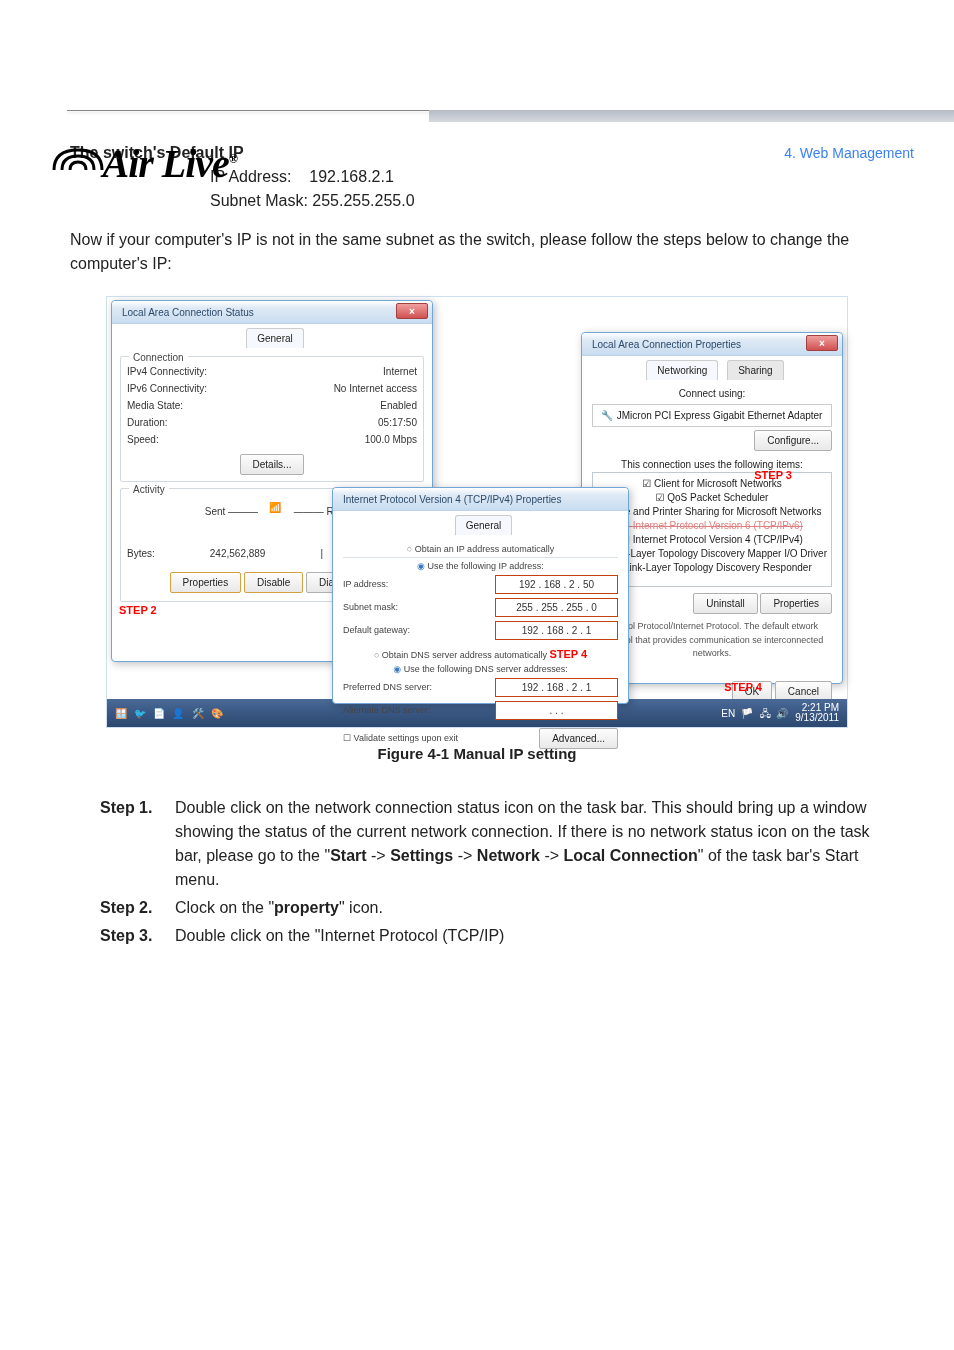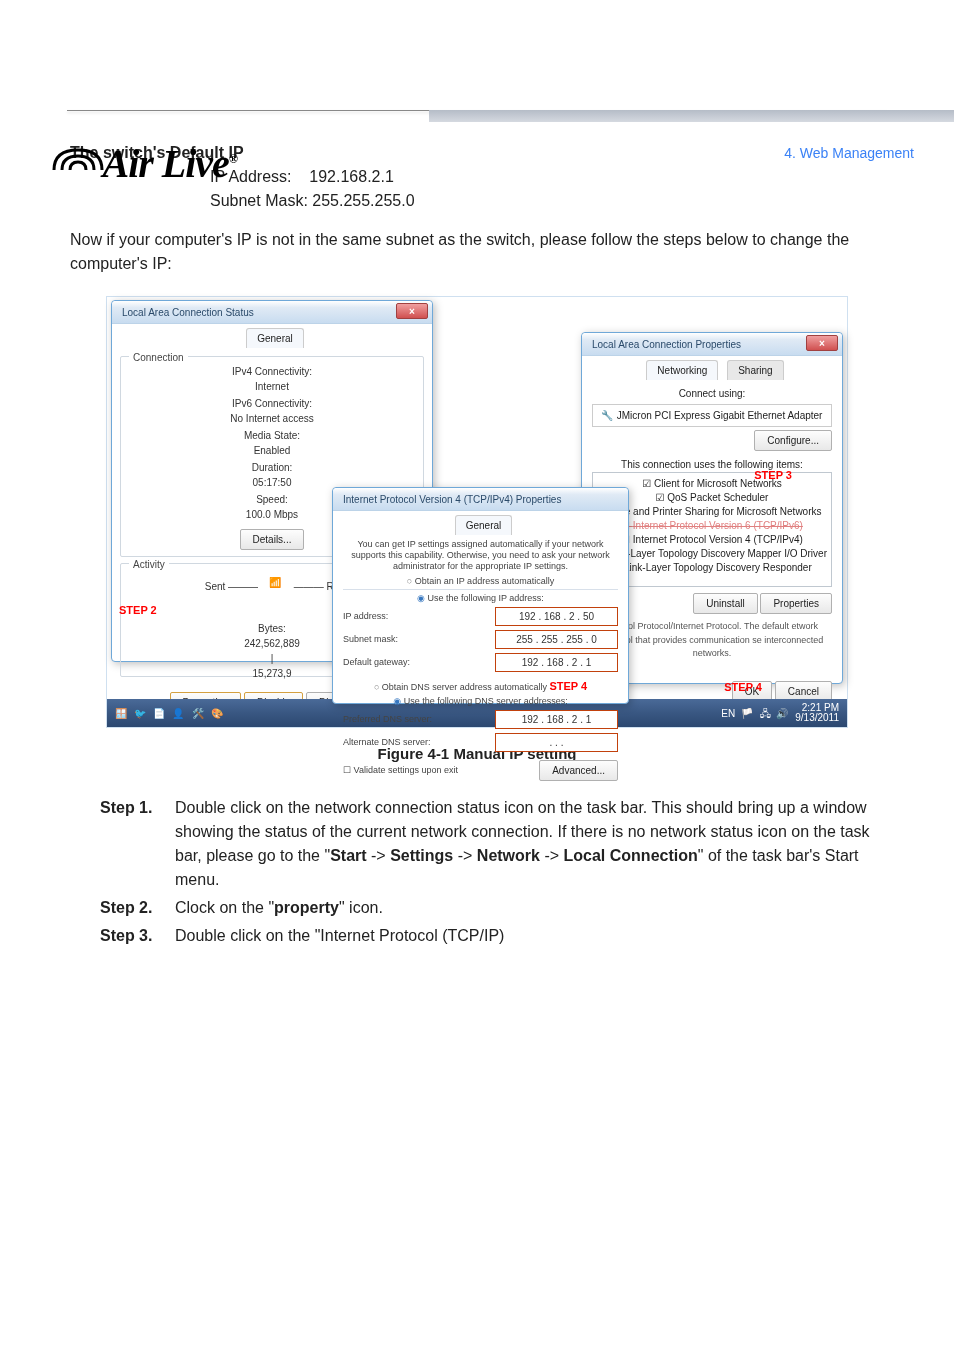--- a/index.html
+++ b/index.html
@@ -22,21 +22,21 @@
     .step-text { flex: 1; }
     
     .shot { width: 740px; height: 430px; margin: 0 auto; position: relative; background: #fff; border: 1px solid #cfe0f0; font-size: 10px; }
     .win { position: absolute; background: #fff; border: 1px solid #6fa8d8; border-radius: 4px; box-shadow: 2px 2px 8px rgba(0,0,0,0.25); }
     .win-title { height: 22px; background: linear-gradient(#fff 0%, #e0eaf5 30%, #c8dcf0 100%); border-bottom: 1px solid #bcd3e8; font-size: 10px; display: flex; align-items: center; padding-left: 10px; color: #2a4a6a; position: relative; border-radius: 4px 4px 0 0;}
     .win-close { position: absolute; right: 4px; top: 2px; width: 30px; height: 14px; background: linear-gradient(#f0a0a0,#d05050); border: 1px solid #a04040; border-radius: 2px; color: #fff; text-align: center; font-size: 10px; font-weight: bold; }
     .tab { display: inline-block; padding: 2px 10px; background: #f5f8fc; border: 1px solid #ccc; border-bottom: none; border-radius: 3px 3px 0 0; margin-left: 6px; margin-top: 4px; font-size: 10px;}
     .tab.inactive { background: #e8e8e8; }
     .fieldset { border: 1px solid #d0d8e0; margin: 6px 8px; padding: 6px; border-radius: 2px; font-size: 10px; color: #333; position: relative;}
     .fieldset-title { position: absolute; top: -7px; left: 8px; background: #fff; padding: 0 4px; font-size: 10px; color: #444;}
-    .kv { display: flex; justify-content: space-between; padding: 1px 0; flex-direction: column; }
+    .kv { display: flex; justify-content: space-between; padding: 1px 0; }
     .btn { background: linear-gradient(#fdfdfd,#e8e8e8); border: 1px solid #b0b0b0; border-radius: 2px; padding: 2px 12px; font-size: 10px; display: inline-block; color: #222; }
     .listbox { border: 1px solid #c0c8d0; background: #fff; height: 105px; padding: 4px; overflow: hidden; font-size: 10px; line-height: 1.4;}
     .chk::before { content: "☑ "; }
     .strike { text-decoration: line-through; color: #e08080; }
     .input-line { display: flex; justify-content: space-between; padding: 2px 0; align-items: center;}
     .ip-input { border: 1px solid #c2410c; padding: 1px 3px; width: 115px; text-align: center; font-size: 10px; color: #333; background:#fff;}
     .radio::before { content: "○ "; color: #888; }
     .radio.on::before { content: "◉ "; color: #3878c0; }
     .taskbar { position: absolute; bottom: 0; left: 0; right: 0; height: 28px; background: linear-gradient(#4a6a98 0%, #395782 50%, #2c4870 100%); display: flex; align-items: center; justify-content: space-between; color: #fff; padding: 0 8px; font-size: 10px;}
     .tb-left span { margin-right: 4px; }
@@ -152,21 +152,20 @@
             </div>
           </div>
         </div>
 
         <div class="win" style="left:225px; top:190px; width:295px; height:215px; z-index:5;">
           <div class="win-title">
             <span>Internet Protocol Version 4 (TCP/IPv4) Properties</span>
           </div>
           <span class="tab">General</span>
           <div style="padding:4px 10px; font-size:9px; color:#444;">
-            <div style="line-height:1.2;">You can get IP settings assigned automatically if your network supports this capability. Otherwise, you need to ask your network administrator for the appropriate IP settings.</div>
             <div class="radio" style="margin-top:4px;">Obtain an IP address automatically</div>
             <div class="radio on" style="border-top:1px solid #d8e0ea; padding-top:2px;">Use the following IP address:</div>
             <div class="input-line">
                 <span>IP address:</span>
                 <span class="ip-input">192 . 168 .  2  . 50</span>
               </div>
             <div class="input-line">
                 <span>Subnet mask:</span>
                 <span class="ip-input">255 . 255 . 255 .  0</span>
               </div>

